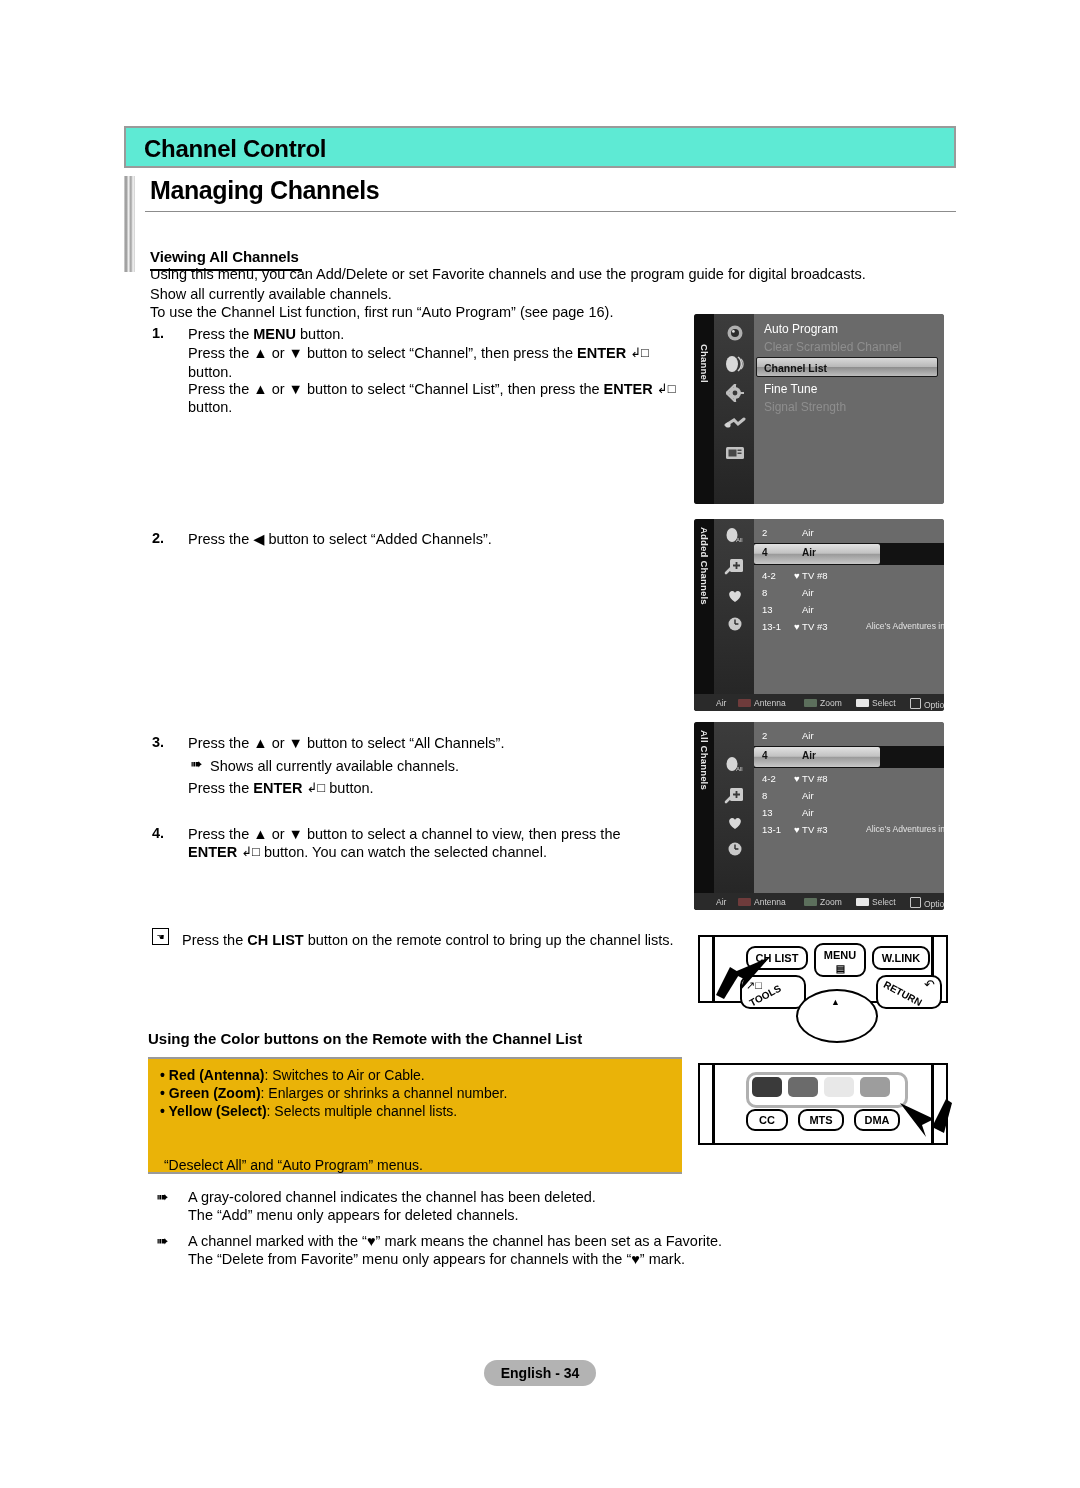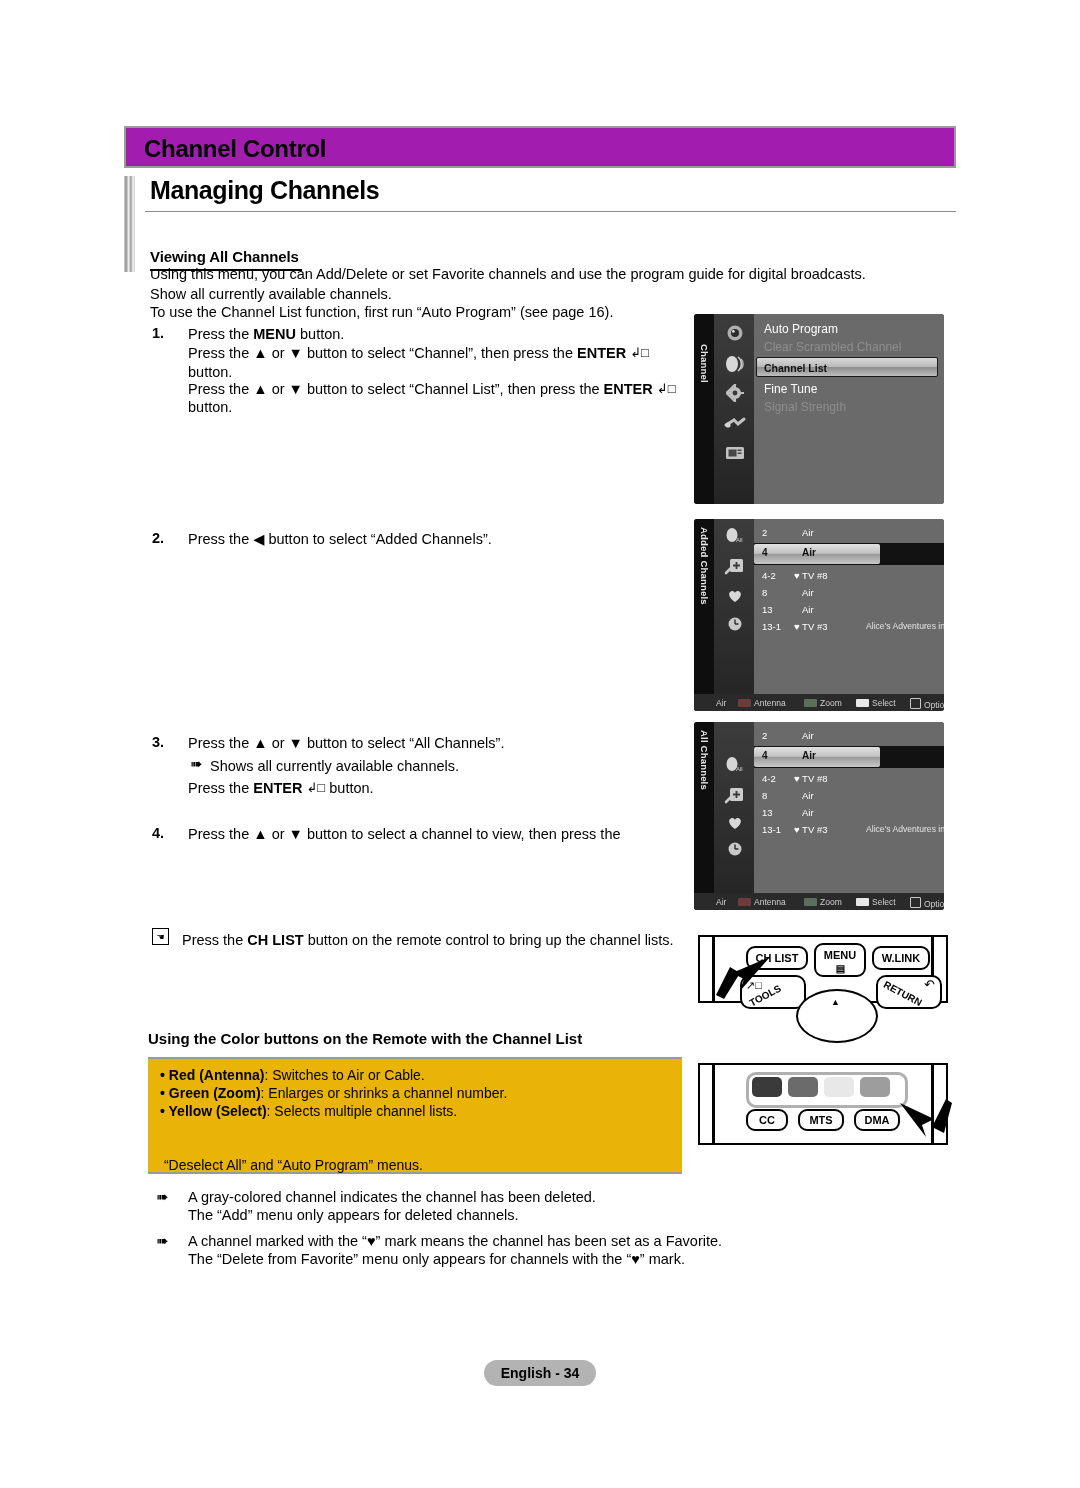--- a/index.html
+++ b/index.html
@@ -26,21 +26,21 @@
 
   
   .chapter-box {
     position: absolute;
     left: 124px;
     top: 126px;
     width: 832px;
     height: 42px;
     border: 2px solid #9a9a9a;
     box-sizing: border-box;
-    background: #a21caf;
+    background: #5eead4;
   }
   .chapter-title {
     position: absolute;
     left: 18px;
     top: 7px;
     font-size: 24px;
     font-weight: bold;
     letter-spacing: -0.3px;
     white-space: nowrap;
   }
@@ -413,20 +413,21 @@
   <div class="txt" style="left:188px; top:530px;">Press the ◀ button to select “Added Channels”.</div>
 
   <div class="num" style="left:152px; top:734px;">3.</div>
   <div class="txt" style="left:188px; top:734px;">Press the ▲ or ▼ button to select “All Channels”.</div>
   <div class="noteglyph" style="left:190px; top:757px;">➠</div>
   <div class="txt" style="left:210px; top:757px;">Shows all currently available channels.</div>
   <div class="txt" style="left:188px; top:779px;">Press the <b>ENTER</b> <span class="entericon">↲□</span> button.</div>
 
   <div class="num" style="left:152px; top:825px;">4.</div>
   <div class="txt" style="left:188px; top:825px;">Press the ▲ or ▼ button to select a channel to view, then press the</div>
+  <div class="txt" style="left:188px; top:843px;"><b>ENTER</b> <span class="entericon">↲□</span> button. You can watch the selected channel.</div>
 
   <div class="hintbox">☚</div>
   <div class="txt" style="left:182px; top:931px;">Press the <b>CH LIST</b> button on the remote control to bring up the channel lists.</div>
 
   <div class="osd osd-menu">
     <div class="osd-tabcol"></div>
     <div class="osd-tablabel" style="left:5px; top:30px;">Channel</div>
     <div class="osd-iconcol">
 
       <div class="osd-icon" style="top:10px;">

